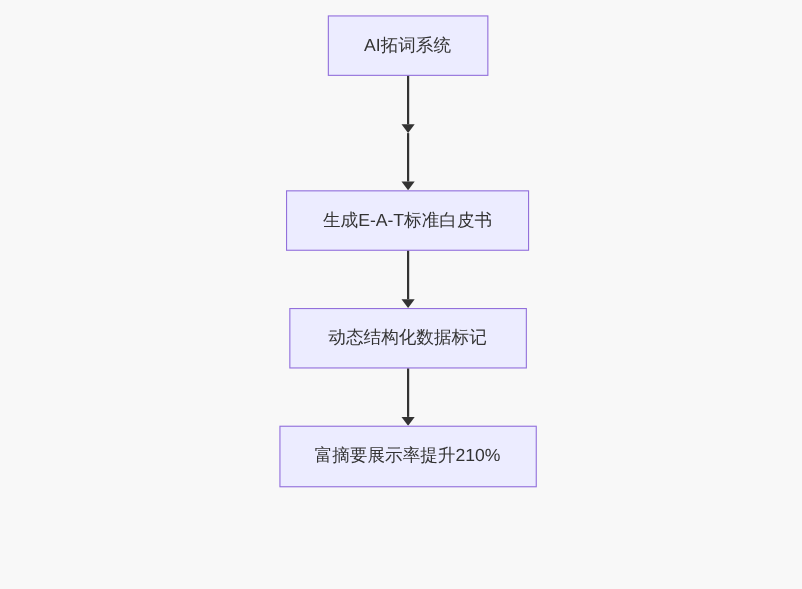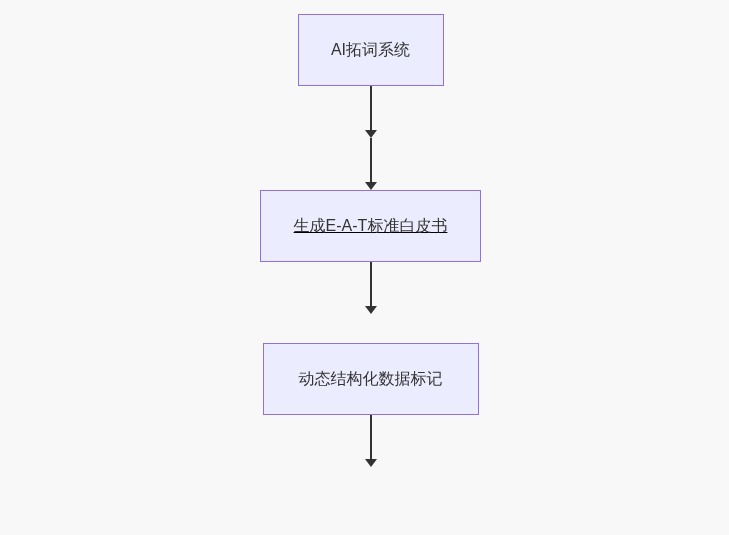--- a/index.html
+++ b/index.html
@@ -18,40 +18,40 @@
     height: 535px;
     box-sizing: border-box;
     padding-top: 14px;
     padding-left: 12px; 
     display: flex;
     flex-direction: column;
     align-items: center;
   }
   .node {
     box-sizing: border-box;
-    height: 72px;
+    height: 55px;
     padding: 0 26px;
     background: #ECECFF;
     border: 1px solid #9370DB;
     display: flex;
     align-items: center;
     justify-content: center;
     flex: 0 0 auto;
   }
   .node span {
     color: #333333;
     font-size: 16px;
     line-height: 1;
     white-space: nowrap;
   }
   
   .n1 { min-width: 146px; }
   .n2 { min-width: 194px; }
-  .n3 { min-width: 221px; text-decoration: underline; }
-  .n4 { min-width: 216px; margin-top: 29px; }
+  .n3 { min-width: 221px; }
+  .n4 { min-width: 216px; }
   .n5 { min-width: 234px; height: 56px; }
   .edge {
     height: 52px;
     display: flex;
     flex-direction: column;
     align-items: center;
     flex: 0 0 auto;
   }
   .edge .line {
     width: 2px;
@@ -98,14 +98,17 @@
 
   <div class="node n4">
     <span>动态结构化数据标记</span>
   </div>
 
   <div class="edge">
     <div class="line"></div>
     <div class="head"></div>
   </div>
 
+  <div class="node n5">
+    <span>富摘要展示率提升210%</span>
+  </div>
 
 </div>
 
 </body></html>

